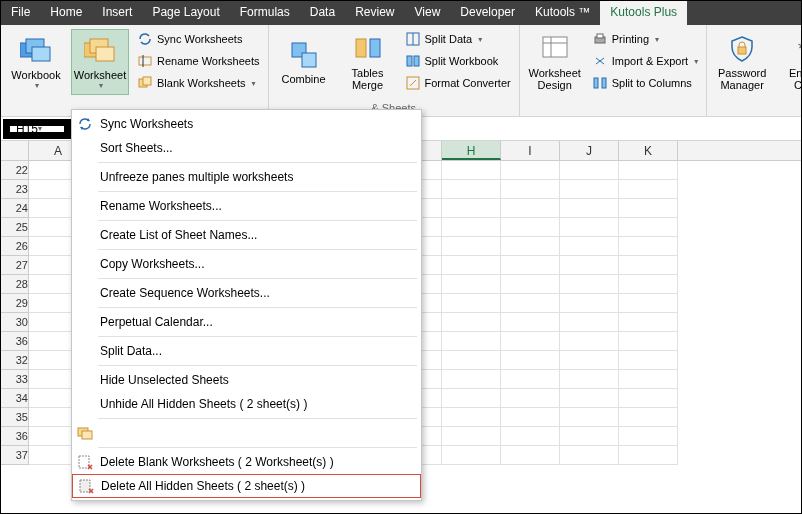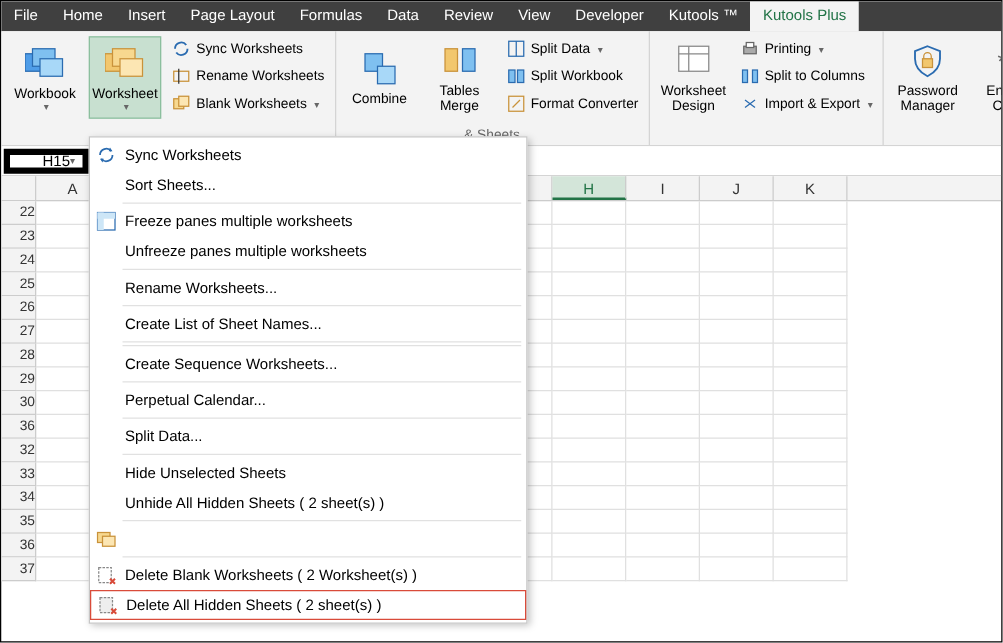--- a/index.html
+++ b/index.html
@@ -14,21 +14,21 @@
   .group-label { text-align: center; color: #666; font-size: 11px; margin-top: 2px; }
   .big-btn { display: flex; flex-direction: column; align-items: center; justify-content: center; width: 58px; height: 66px; cursor: pointer; }
   .big-btn.active { background: #c8e0d0; border: 1px solid #8cbf9e; }
   .big-btn .big-icon { width: 32px; height: 32px; margin-bottom: 2px; display: flex; align-items: center; justify-content: center; }
   .big-btn span { font-size: 11px; text-align: center; line-height: 12px; }
   .small-btns { display: flex; flex-direction: column; gap: 2px; }
   .small-btn { display: flex; align-items: center; gap: 4px; height: 20px; cursor: pointer; font-size: 11px; white-space: nowrap; padding: 0 2px; }
   .small-btn .small-icon { width: 16px; height: 16px; display: inline-flex; align-items: center; justify-content: center; }
   .caret::after { content: "▾"; font-size: 8px; margin-left: 2px; color: #666; }
   .namebox-row { display: flex; align-items: center; height: 24px; border-bottom: 1px solid #d4d4d4; background: #fff; }
-  .namebox { width: 68px; height: 20px; border: 5px solid #000000; margin: 0 2px; font-size: 12px; padding: 1px 6px; display: flex; align-items: center; justify-content: flex-end; }
+  .namebox { width: 68px; height: 20px; border: 7px solid #000000; margin: 0 2px; font-size: 12px; padding: 1px 6px; display: flex; align-items: center; justify-content: flex-start; }
   .namebox::after { content: "▾"; font-size: 8px; color: #666; }
   .grid-area { position: relative; }
   .col-headers { display: flex; height: 20px; background: #f3f3f3; border-bottom: 1px solid #ccc; }
   .corner { width: 28px; border-right: 1px solid #ccc; }
   .col-h { width: 59px; text-align: center; font-size: 12px; color: #333; border-right: 1px solid #ccc; line-height: 20px; }
   .col-h.sel { background: #d3e5d9; border-bottom: 2px solid #217346; color: #217346; }
   .rows { }
   .row { display: flex; height: 19px; }
   .row-h { width: 28px; text-align: right; font-size: 11px; color: #333; background: #f3f3f3; border-right: 1px solid #ccc; border-bottom: 1px solid #ccc; line-height: 19px; }
   .cell { width: 59px; border-right: 1px solid #e0e0e0; border-bottom: 1px solid #e0e0e0; }
@@ -181,36 +181,36 @@
       <div class="small-btns">
         <div class="small-btn caret">
             <span class="small-icon">
               <svg width="14" height="14">
                 <rect x="2" y="5" width="10" height="6" fill="#aaa" stroke="#666"></rect>
                 <rect x="4" y="2" width="6" height="4" fill="#fff" stroke="#666"></rect>
               </svg>
             </span>
             <span>Printing</span>
           </div>
+        <div class="small-btn caret">
+            <span class="small-icon">
+              <svg width="14" height="14">
+                <path d="M3 4l4 3-4 3M11 4l-4 3 4 3" stroke="#2a6bb0" fill="none"></path>
+              </svg>
+            </span>
+            <span>Import &amp; Export</span>
+          </div>
         <div class="small-btn">
             <span class="small-icon">
               <svg width="14" height="14">
                 <rect x="1" y="2" width="4" height="10" fill="#7fc0f0" stroke="#2a6bb0"></rect>
                 <rect x="9" y="2" width="4" height="10" fill="#7fc0f0" stroke="#2a6bb0"></rect>
               </svg>
             </span>
             <span>Split to Columns</span>
-          </div>
-        <div class="small-btn caret">
-            <span class="small-icon">
-              <svg width="14" height="14">
-                <path d="M3 4l4 3-4 3M11 4l-4 3 4 3" stroke="#2a6bb0" fill="none"></path>
-              </svg>
-            </span>
-            <span>Import &amp; Export</span>
           </div>
       </div>
     </div>
     <div class="group-label"></div>
   </div>
 
   <div class="group">
     <div class="group-body">
       <div class="big-btn">
         <div class="big-icon">
@@ -495,44 +495,38 @@
         </svg>
       </span>
       <span>Sync Worksheets</span>
     </div>
     <div class="dd-item">
       <span class="dd-icon"></span>
       <span>Sort Sheets...</span>
     </div>
     <div class="dd-sep"></div>
     <div class="dd-item">
-      <span class="dd-icon">
-        <svg width="16" height="16">
-          <rect x="1" y="1" width="14" height="14" fill="none" stroke="#2a6bb0"></rect>
-          <rect x="1" y="1" width="5" height="14" fill="#cde6f7"></rect>
-          <rect x="1" y="1" width="14" height="5" fill="#cde6f7"></rect>
-        </svg>
-      </span>
-      <span>Freeze panes multiple worksheets</span>
-    </div>
-    <div class="dd-item">
       <span class="dd-icon"></span>
       <span>Unfreeze panes multiple worksheets</span>
     </div>
     <div class="dd-sep"></div>
     <div class="dd-item">
       <span class="dd-icon"></span>
       <span>Rename Worksheets...</span>
     </div>
     <div class="dd-sep"></div>
     <div class="dd-item">
       <span class="dd-icon"></span>
       <span>Create List of Sheet Names...</span>
     </div>
     <div class="dd-sep"></div>
+    <div class="dd-item">
+      <span class="dd-icon"></span>
+      <span>Copy Worksheets...</span>
+    </div>
     <div class="dd-sep"></div>
     <div class="dd-item">
       <span class="dd-icon"></span>
       <span>Create Sequence Worksheets...</span>
     </div>
     <div class="dd-sep"></div>
     <div class="dd-item">
       <span class="dd-icon"></span>
       <span>Perpetual Calendar...</span>
     </div>

